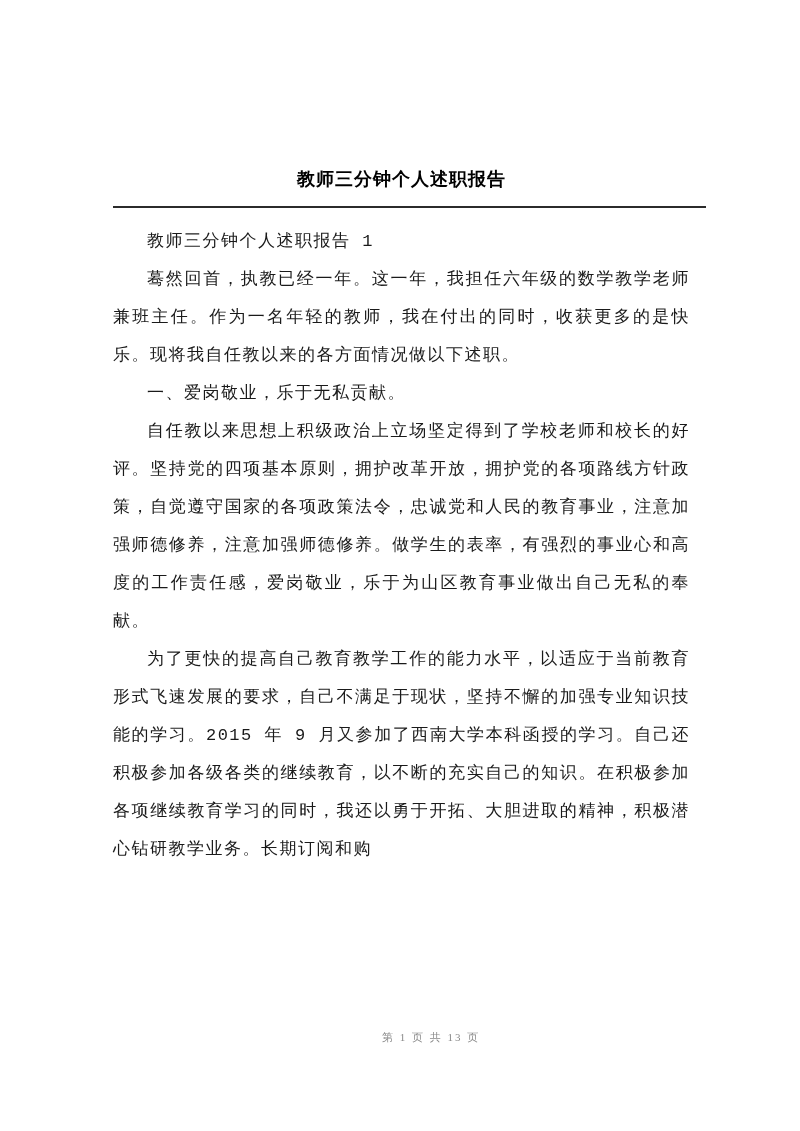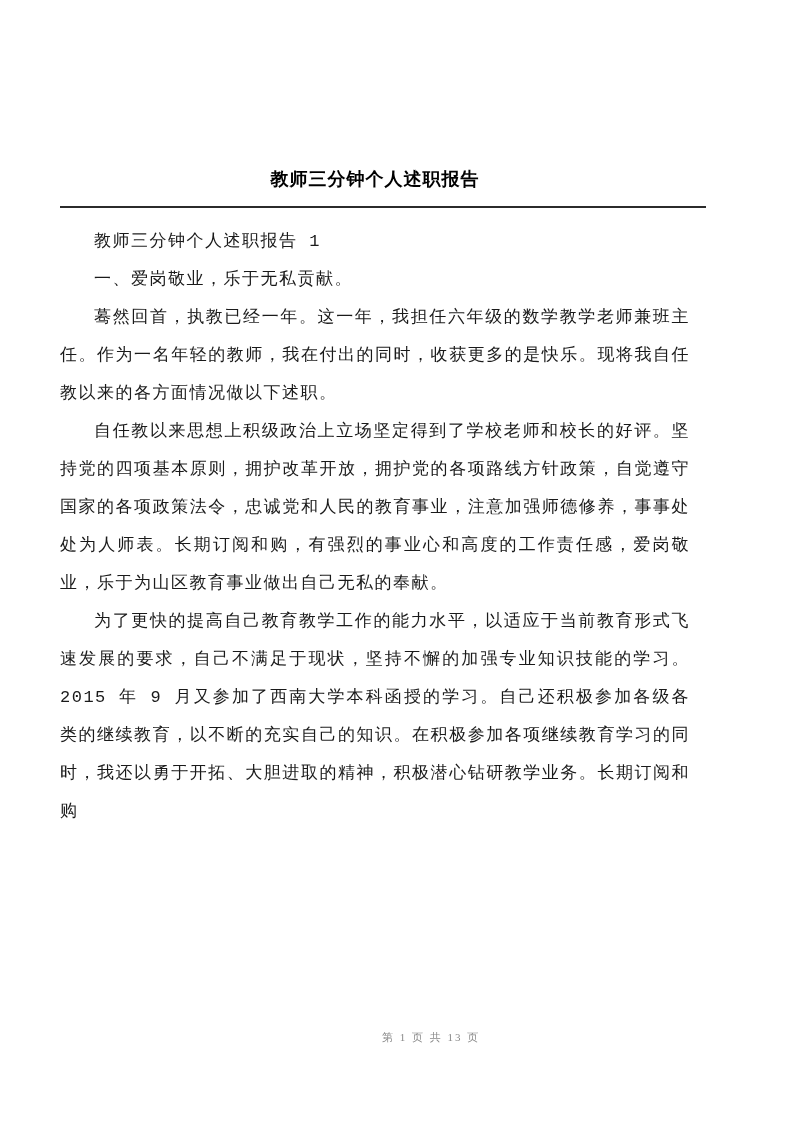--- a/index.html
+++ b/index.html
@@ -9,21 +9,21 @@
     height: 1131px;
     background: #ffffff;
     position: relative;
     overflow: hidden;
     font-family: "Liberation Serif", "DejaVu Serif", serif;
     color: #1a1a1a;
   }
   .page {
     position: absolute;
     inset: 0;
-    padding: 168px 110px 0 60px;
+    padding: 168px 110px 0 113px;
     background: #ffffff;
   }
   .doc-title {
     text-align: center;
     font-size: 18px;
     font-weight: bold;
     letter-spacing: 1px;
     color: #000000;
     line-height: 22px;
   }
@@ -62,20 +62,20 @@
 </head>
 <body>
 
 <div class="page">
   <h1 class="doc-title">教师三分钟个人述职报告</h1>
 
   <hr class="title-divider">
 
   <div class="body-text">
     <p>教师三分钟个人述职报告 1</p>
+    <p>蓦然回首，执教已经一年。这一年，我担任六年级的数学教学老师兼班主任。作为一名年轻的教师，我在付出的同时，收获更多的是快乐。现将我自任教以来的各方面情况做以下述职。</p>
     <p>一、爱岗敬业，乐于无私贡献。</p>
-    <p>蓦然回首，执教已经一年。这一年，我担任六年级的数学教学老师兼班主任。作为一名年轻的教师，我在付出的同时，收获更多的是快乐。现将我自任教以来的各方面情况做以下述职。</p>
-    <p>自任教以来思想上积级政治上立场坚定得到了学校老师和校长的好评。坚持党的四项基本原则，拥护改革开放，拥护党的各项路线方针政策，自觉遵守国家的各项政策法令，忠诚党和人民的教育事业，注意加强师德修养，事事处处为人师表。长期订阅和购，有强烈的事业心和高度的工作责任感，爱岗敬业，乐于为山区教育事业做出自己无私的奉献。</p>
+    <p>自任教以来思想上积级政治上立场坚定得到了学校老师和校长的好评。坚持党的四项基本原则，拥护改革开放，拥护党的各项路线方针政策，自觉遵守国家的各项政策法令，忠诚党和人民的教育事业，注意加强师德修养，注意加强师德修养。做学生的表率，有强烈的事业心和高度的工作责任感，爱岗敬业，乐于为山区教育事业做出自己无私的奉献。</p>
     <p>为了更快的提高自己教育教学工作的能力水平，以适应于当前教育形式飞速发展的要求，自己不满足于现状，坚持不懈的加强专业知识技能的学习。2015 年 9 月又参加了西南大学本科函授的学习。自己还积极参加各级各类的继续教育，以不断的充实自己的知识。在积极参加各项继续教育学习的同时，我还以勇于开拓、大胆进取的精神，积极潜心钻研教学业务。长期订阅和购</p>
   </div>
 </div>
 
 <div class="page-footer">第 1 页 共 13 页</div>
 
 </body></html>

